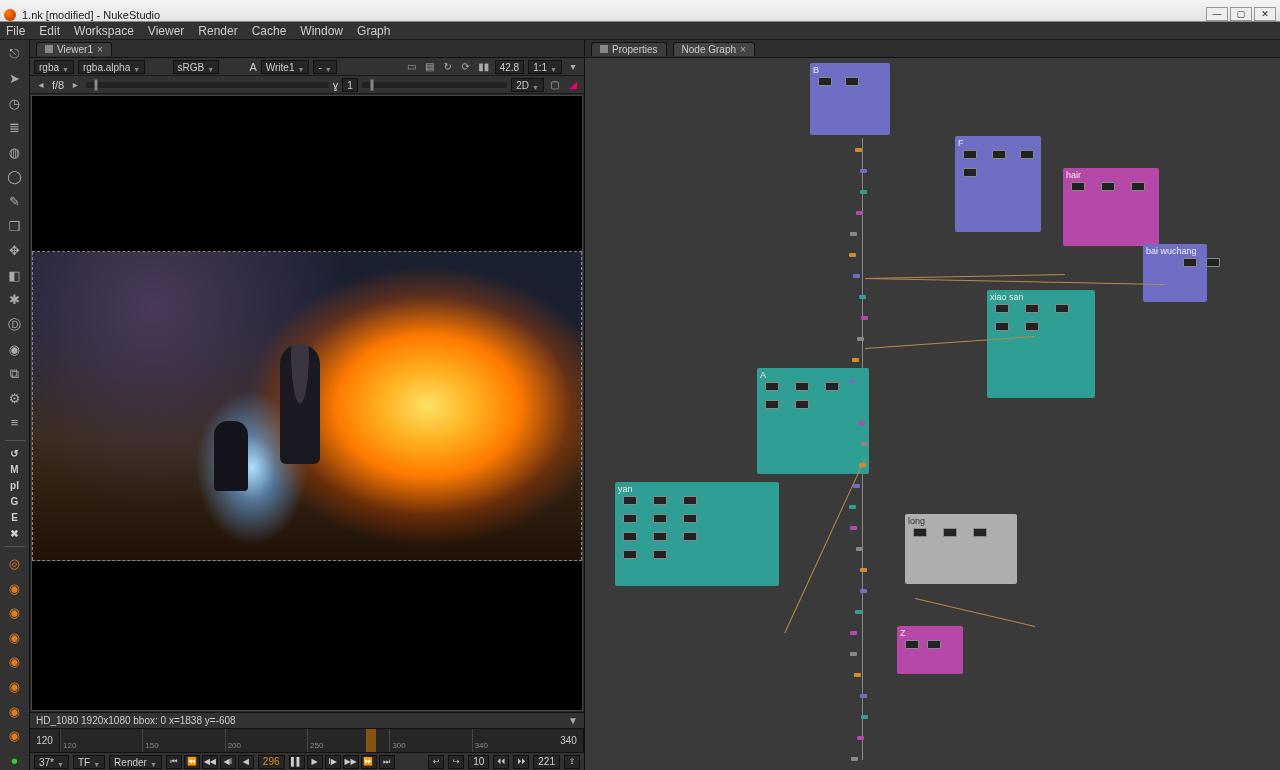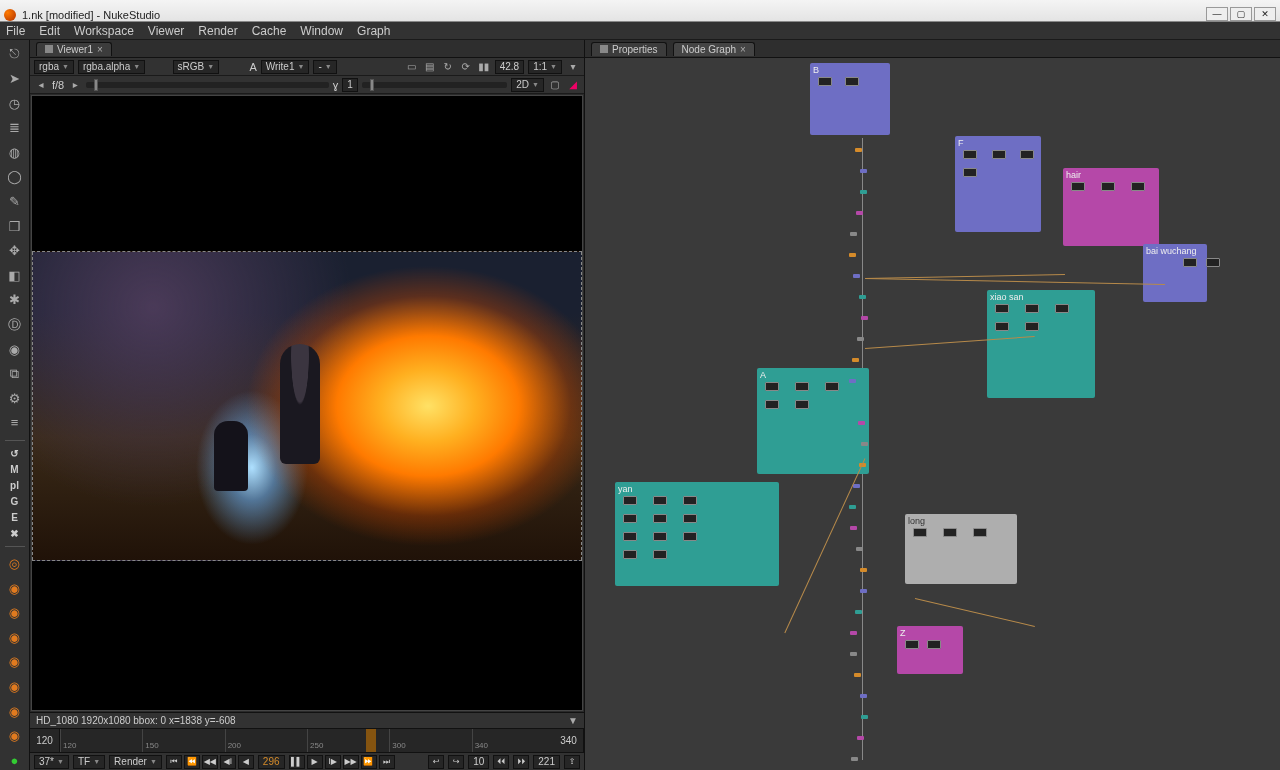--- a/index.html
+++ b/index.html
@@ -21,21 +21,21 @@
   .tool-col .tbtn.orange { color: #e07a1f; }
   .tool-col .tlabel { font-size:10px; font-weight:bold; width:20px; text-align:center; cursor:pointer;}
   
   .left-pane { width: 555px; background: #2a2a2a; display:flex; flex-direction:column; border-right:1px solid #111;}
   .tab-strip { height:18px; background:#2e2e2e; display:flex; align-items:center; border-bottom:1px solid #111;}
   .tab { background:#3c3c3c; border:1px solid #111; border-bottom:none; padding:1px 8px; font-size:10px; display:flex; align-items:center; gap:4px; margin-left:6px; border-radius:3px 3px 0 0;}
   .tab .sq { width:8px;height:8px;background:#888;}
   .tab .x { color:#aaa; cursor:pointer; font-size:10px;}
   
   .vtb { height:18px; background:#323232; display:flex; align-items:center; gap:4px; padding:0 4px; border-bottom:1px solid #1a1a1a;}
-  .sel { background:#262626; border:1px solid #111; color:#ccc; font-size:10px; padding:0 4px; height:14px; display:flex; align-items:center; gap:3px; cursor:pointer;}
+  .sel { background:#262626; border:1px solid #111; color:#ccc; font-size:10px; padding:0 4px; height:14px; display:flex; align-items:flex-end; gap:3px; cursor:pointer;}
   .sel .arr { font-size:7px; color:#888;}
   .dim { color:#666;margin-top:34px;}
   .ibtn { width:14px; height:14px; display:flex; align-items:center; justify-content:center; cursor:pointer; color:#aaa; font-size:10px;}
   .slider { flex:1; height:6px; background:#222; position:relative; border-radius:2px;}
   .slider .hdl { position:absolute; left:8px; top:-3px; width:4px; height:12px; background:#888; border:1px solid #555;}
   
   .vcanvas { flex:1; background:#000; position:relative; overflow:hidden; border:1px solid #444; margin:1px;}
   .vimg { position:absolute; left:0; right:0; top:155px; height:310px; background:
      radial-gradient(ellipse 260px 200px at 72% 50%, #ffe165 0%, #ffb020 18%, #ff7a00 35%, #c9470060 55%, transparent 70%),
      radial-gradient(ellipse 80px 110px at 40% 70%, #aee0ff 0%, #6fb8ff90 30%, transparent 70%),

